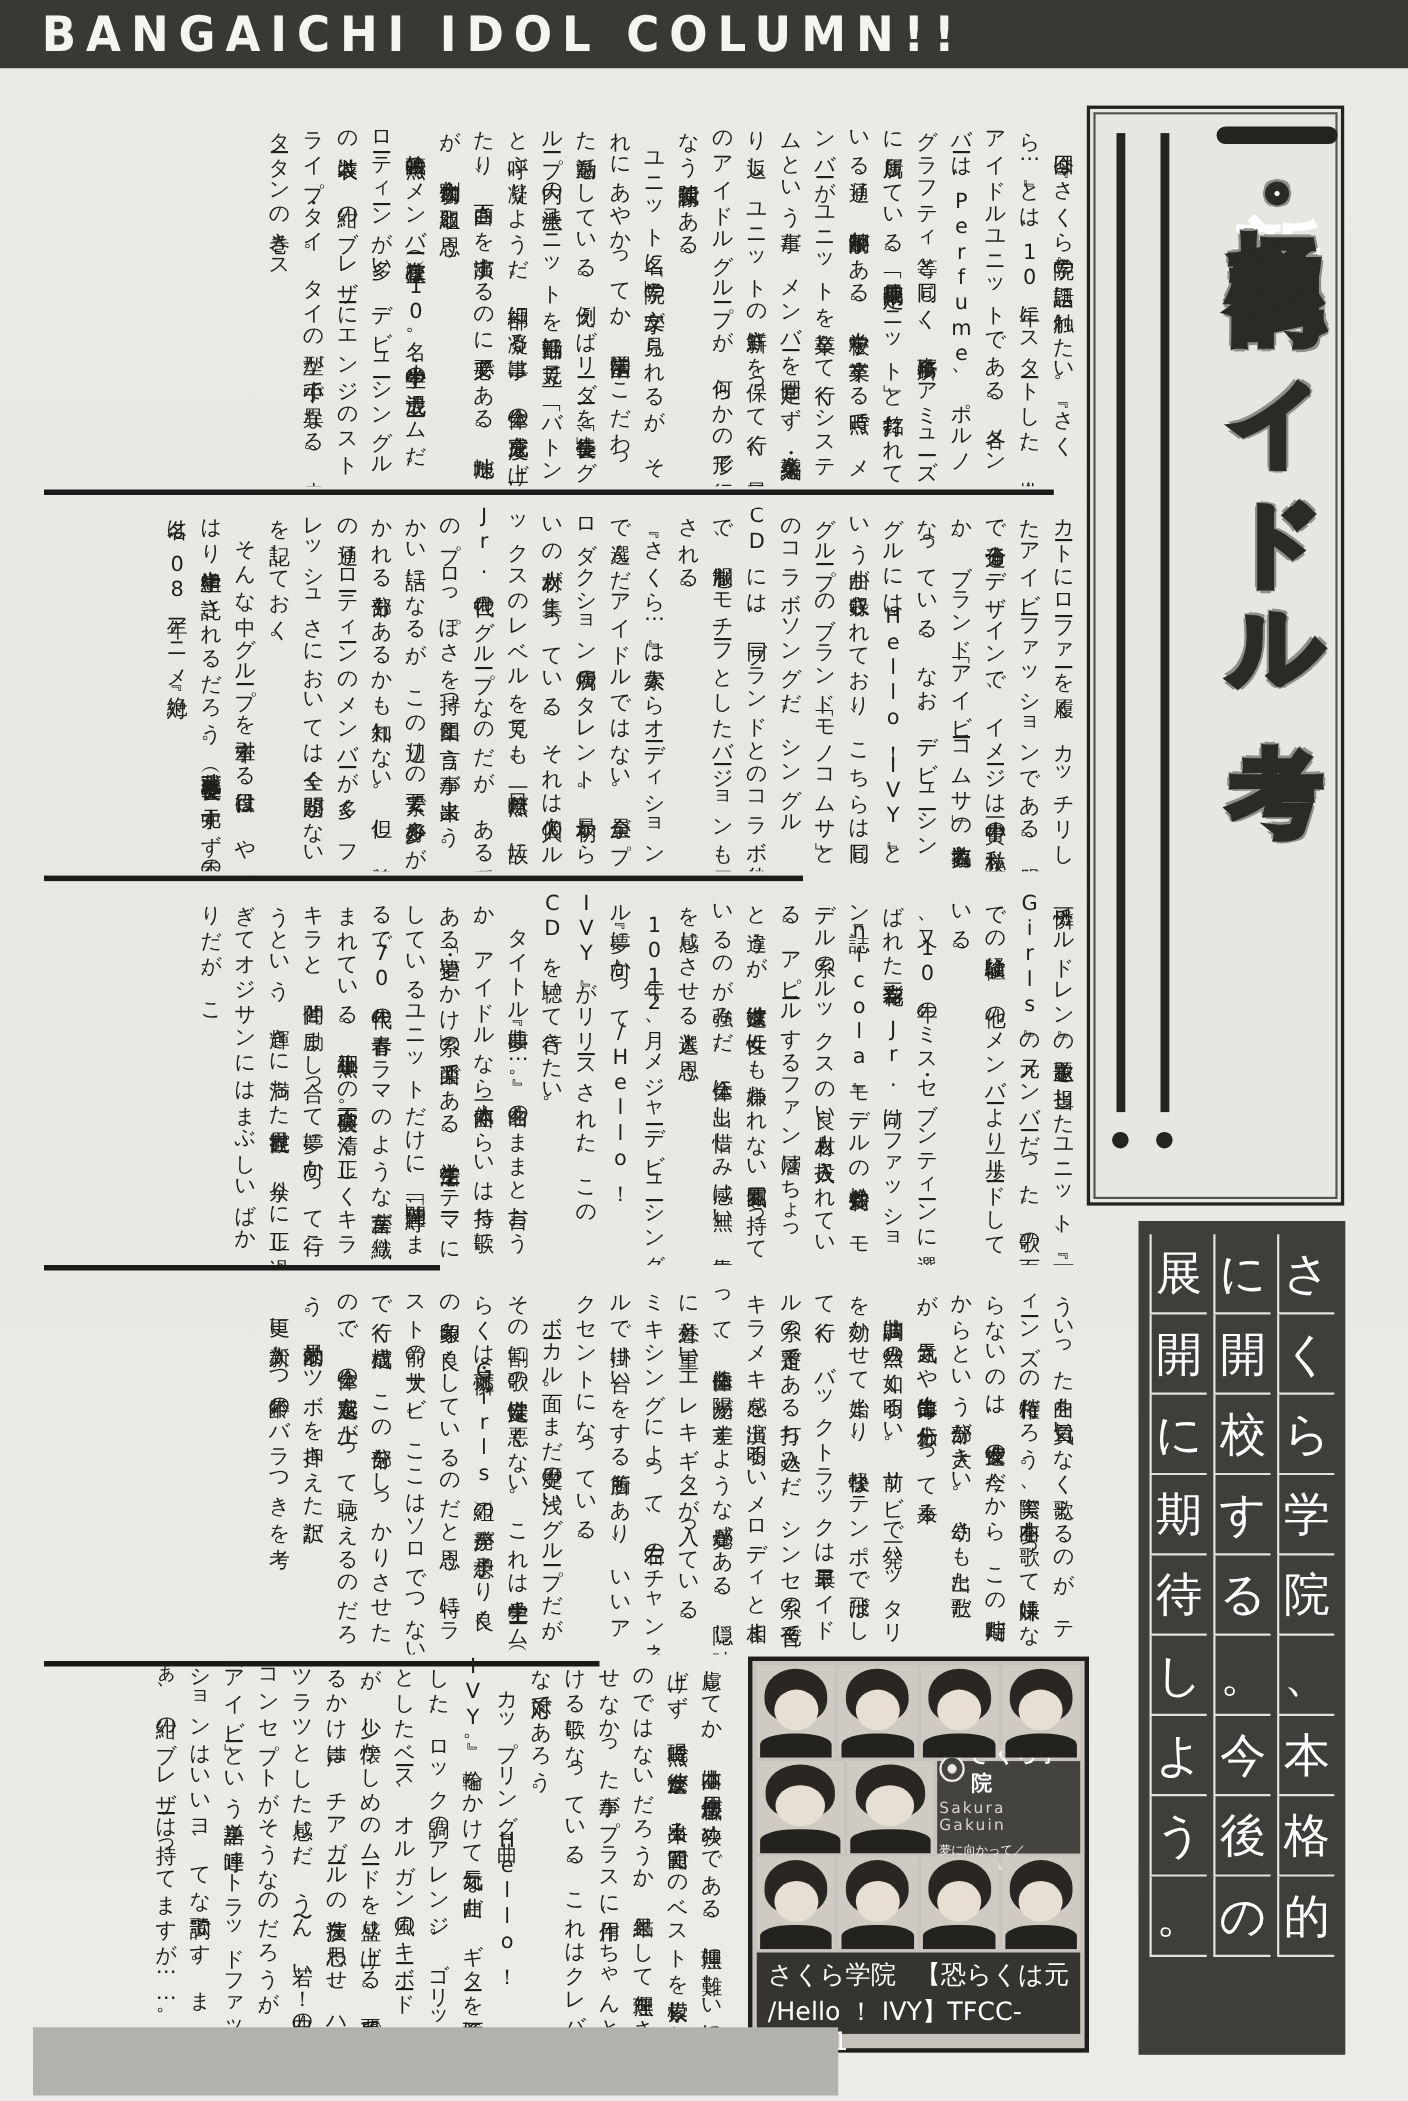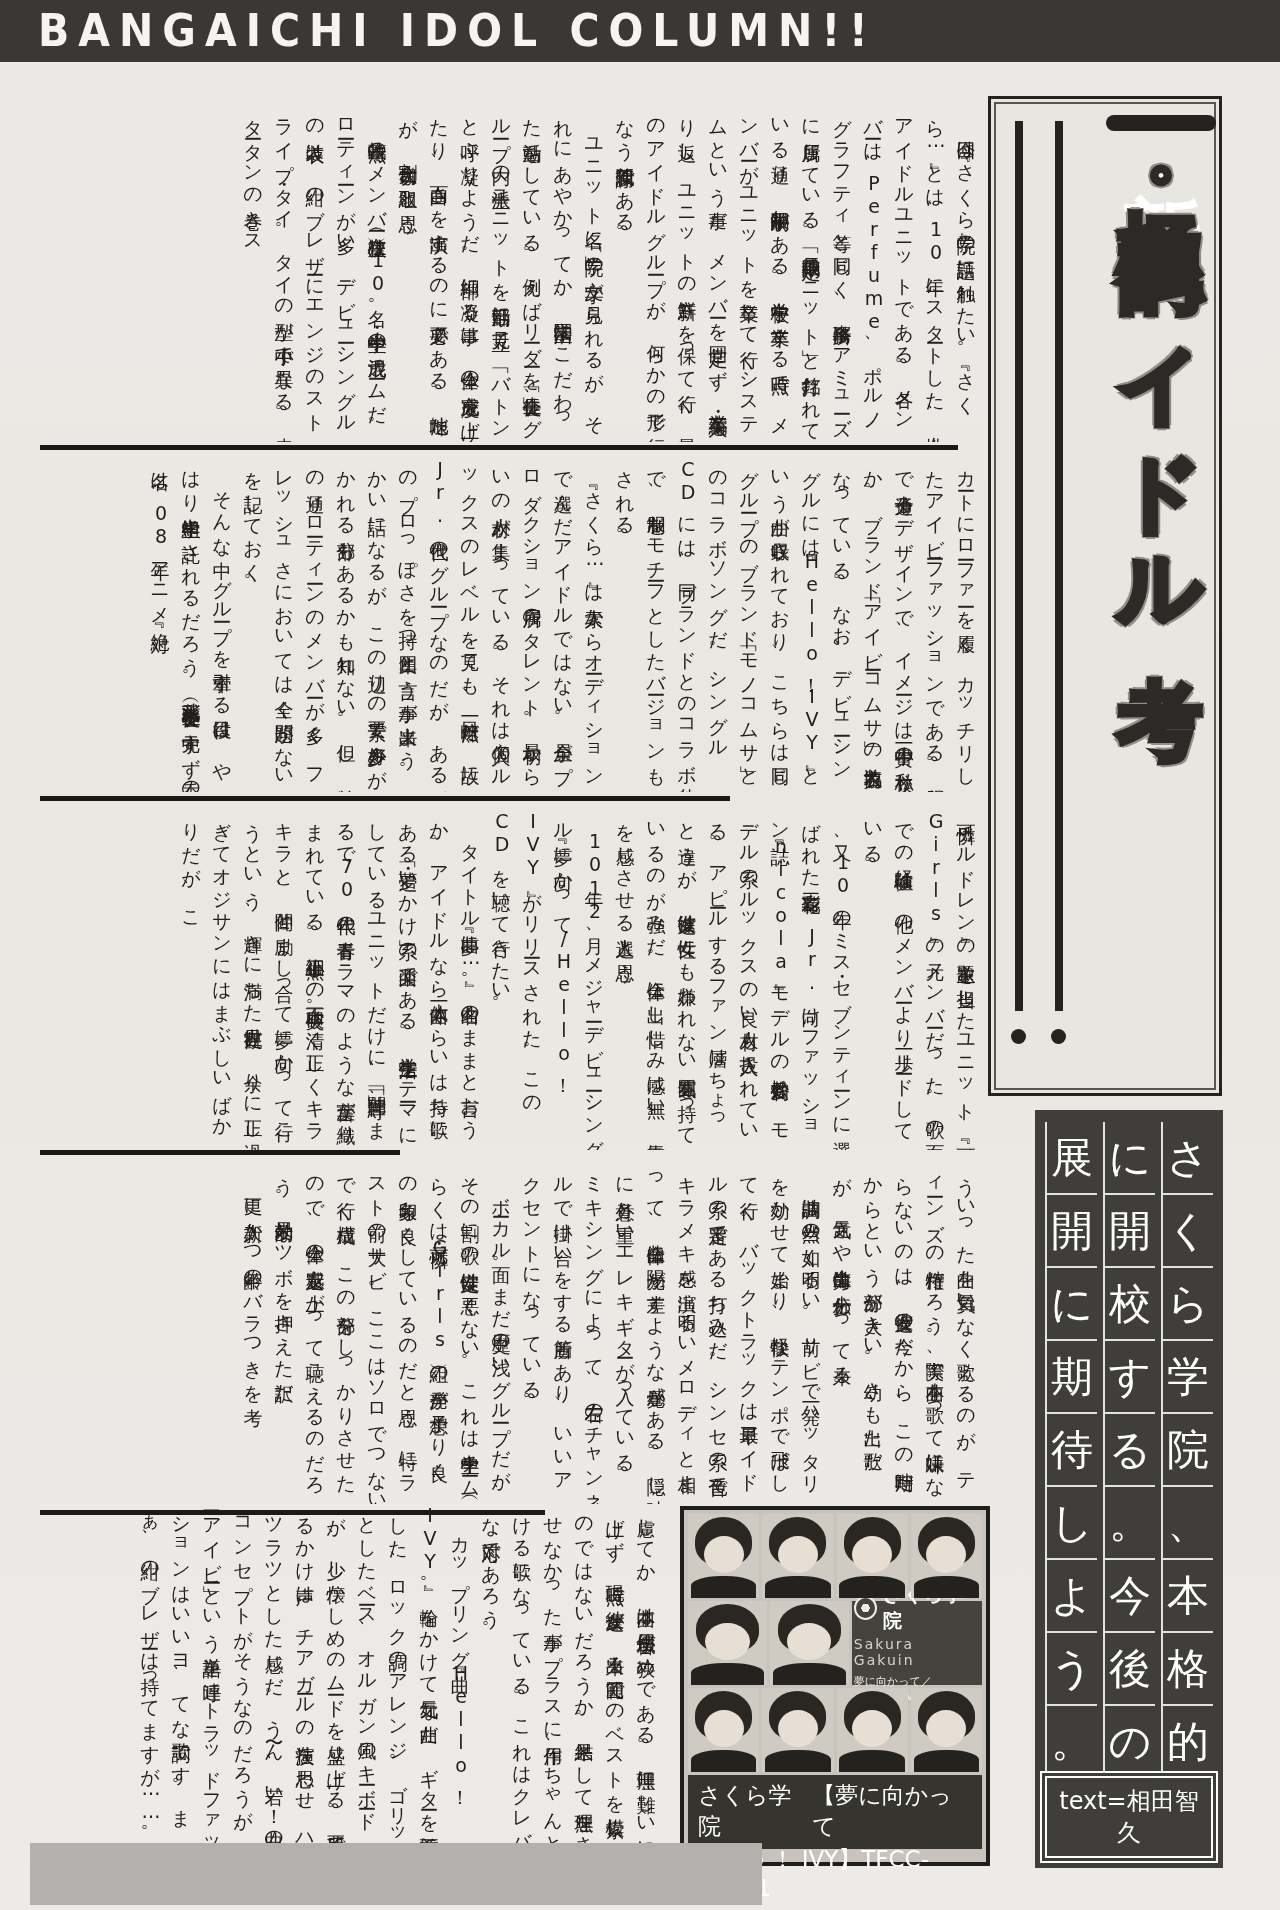--- a/index.html
+++ b/index.html
@@ -142,21 +142,20 @@
       <div class="hl-cell">展</div>
       <div class="hl-cell">開</div>
       <div class="hl-cell">に</div>
       <div class="hl-cell">期</div>
       <div class="hl-cell">待</div>
       <div class="hl-cell">し</div>
       <div class="hl-cell">よ</div>
       <div class="hl-cell">う</div>
       <div class="hl-cell">。</div>
     </div>
-  <div id="credit-badge">text=相田智久</div>
 </div>
 
 <div id="photo-box">
   <div class="photo-row">
     <div class="face">
         <div class="hair"></div>
         <div class="skin"></div>
         <div class="blazer"></div>
       </div>
     <div class="face">
@@ -213,20 +212,20 @@
       </div>
     <div class="face">
         <div class="hair"></div>
         <div class="skin"></div>
         <div class="blazer"></div>
       </div>
   </div>
   <div id="photo-caption">
     <div class="cap-line1">
       <span>さくら学院</span>
-      <span>【夢に向かって</span>
+      <span>【恐らくは元</span>
     </div>
     <div class="cap-line2">/Hello ！ IVY】TFCC-89321</div>
   </div>
 </div>
 
 <div id="footer">
 </div>
 
 </body></html>

